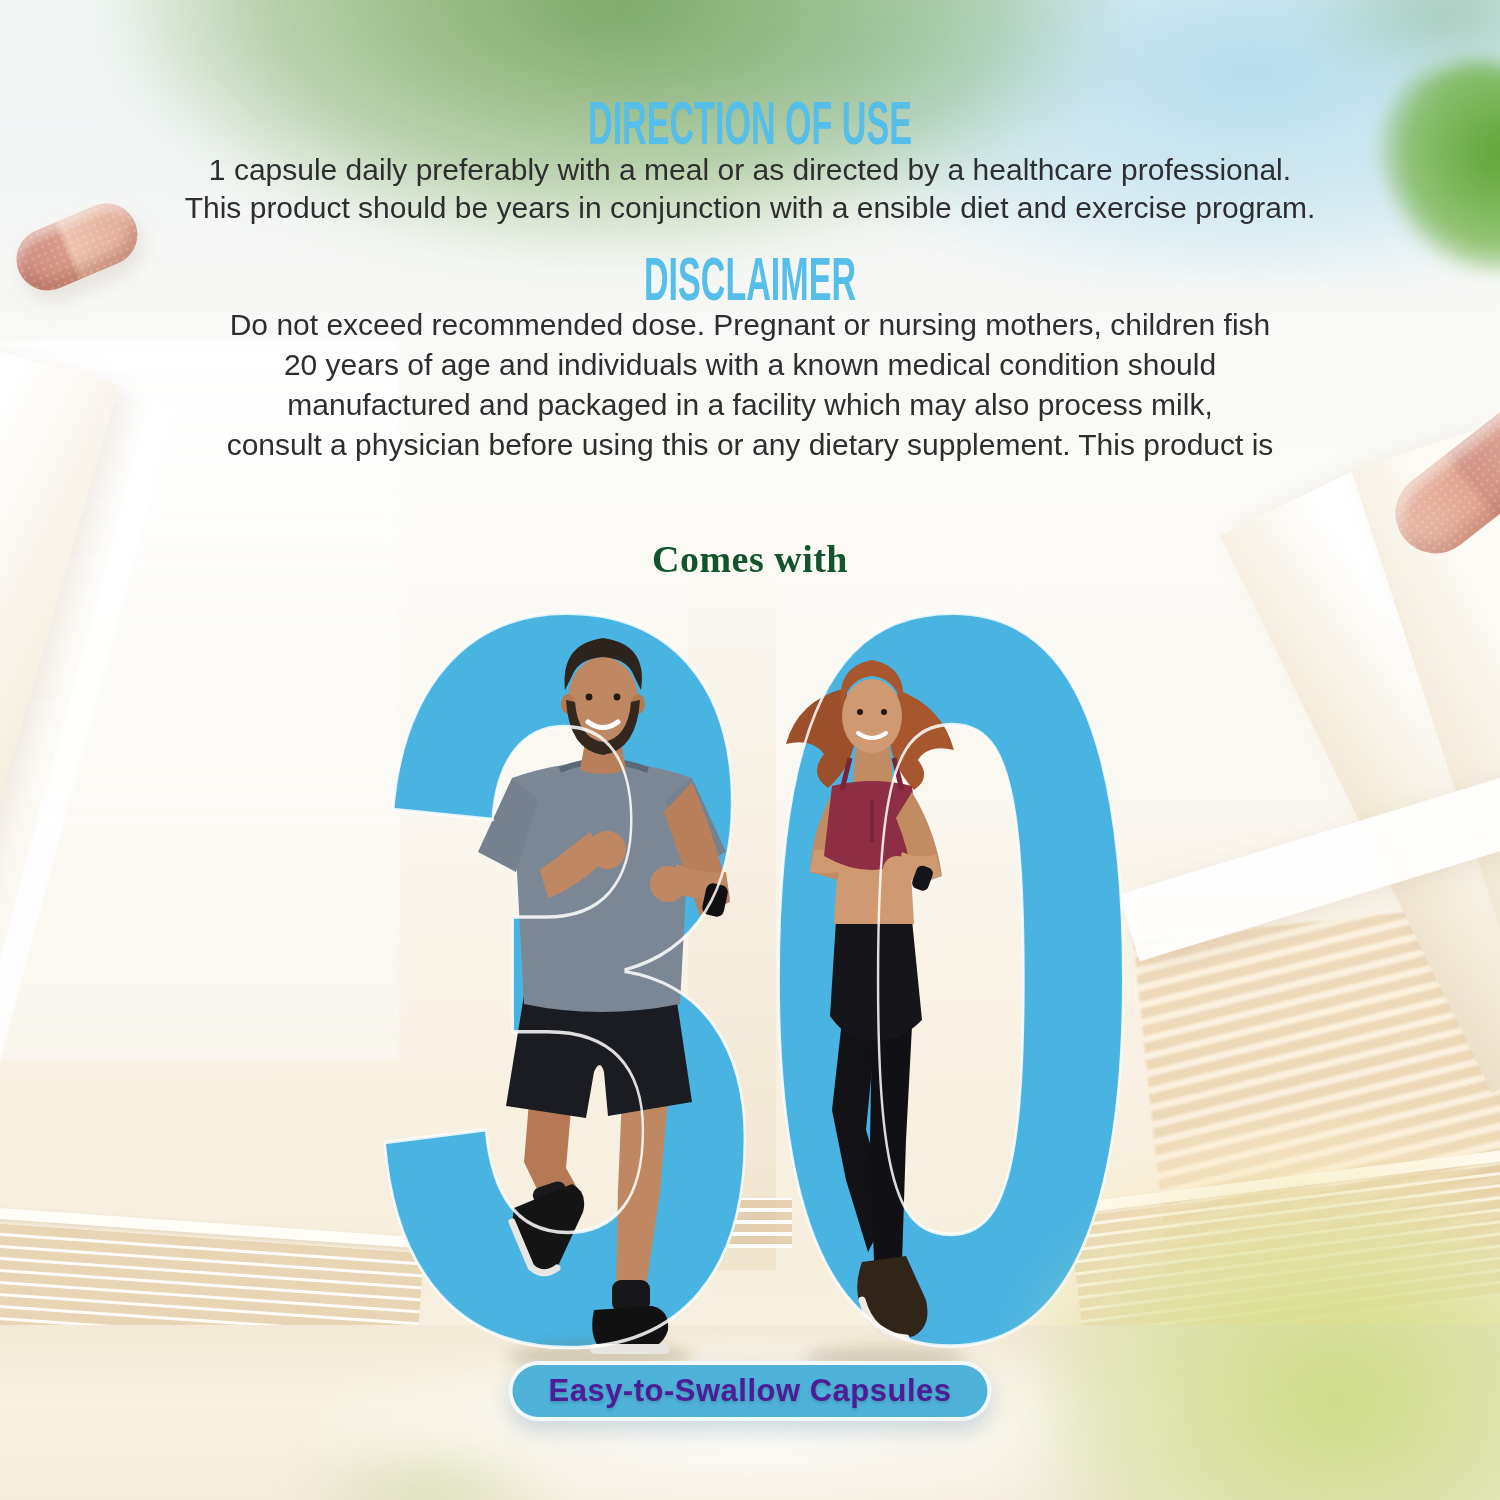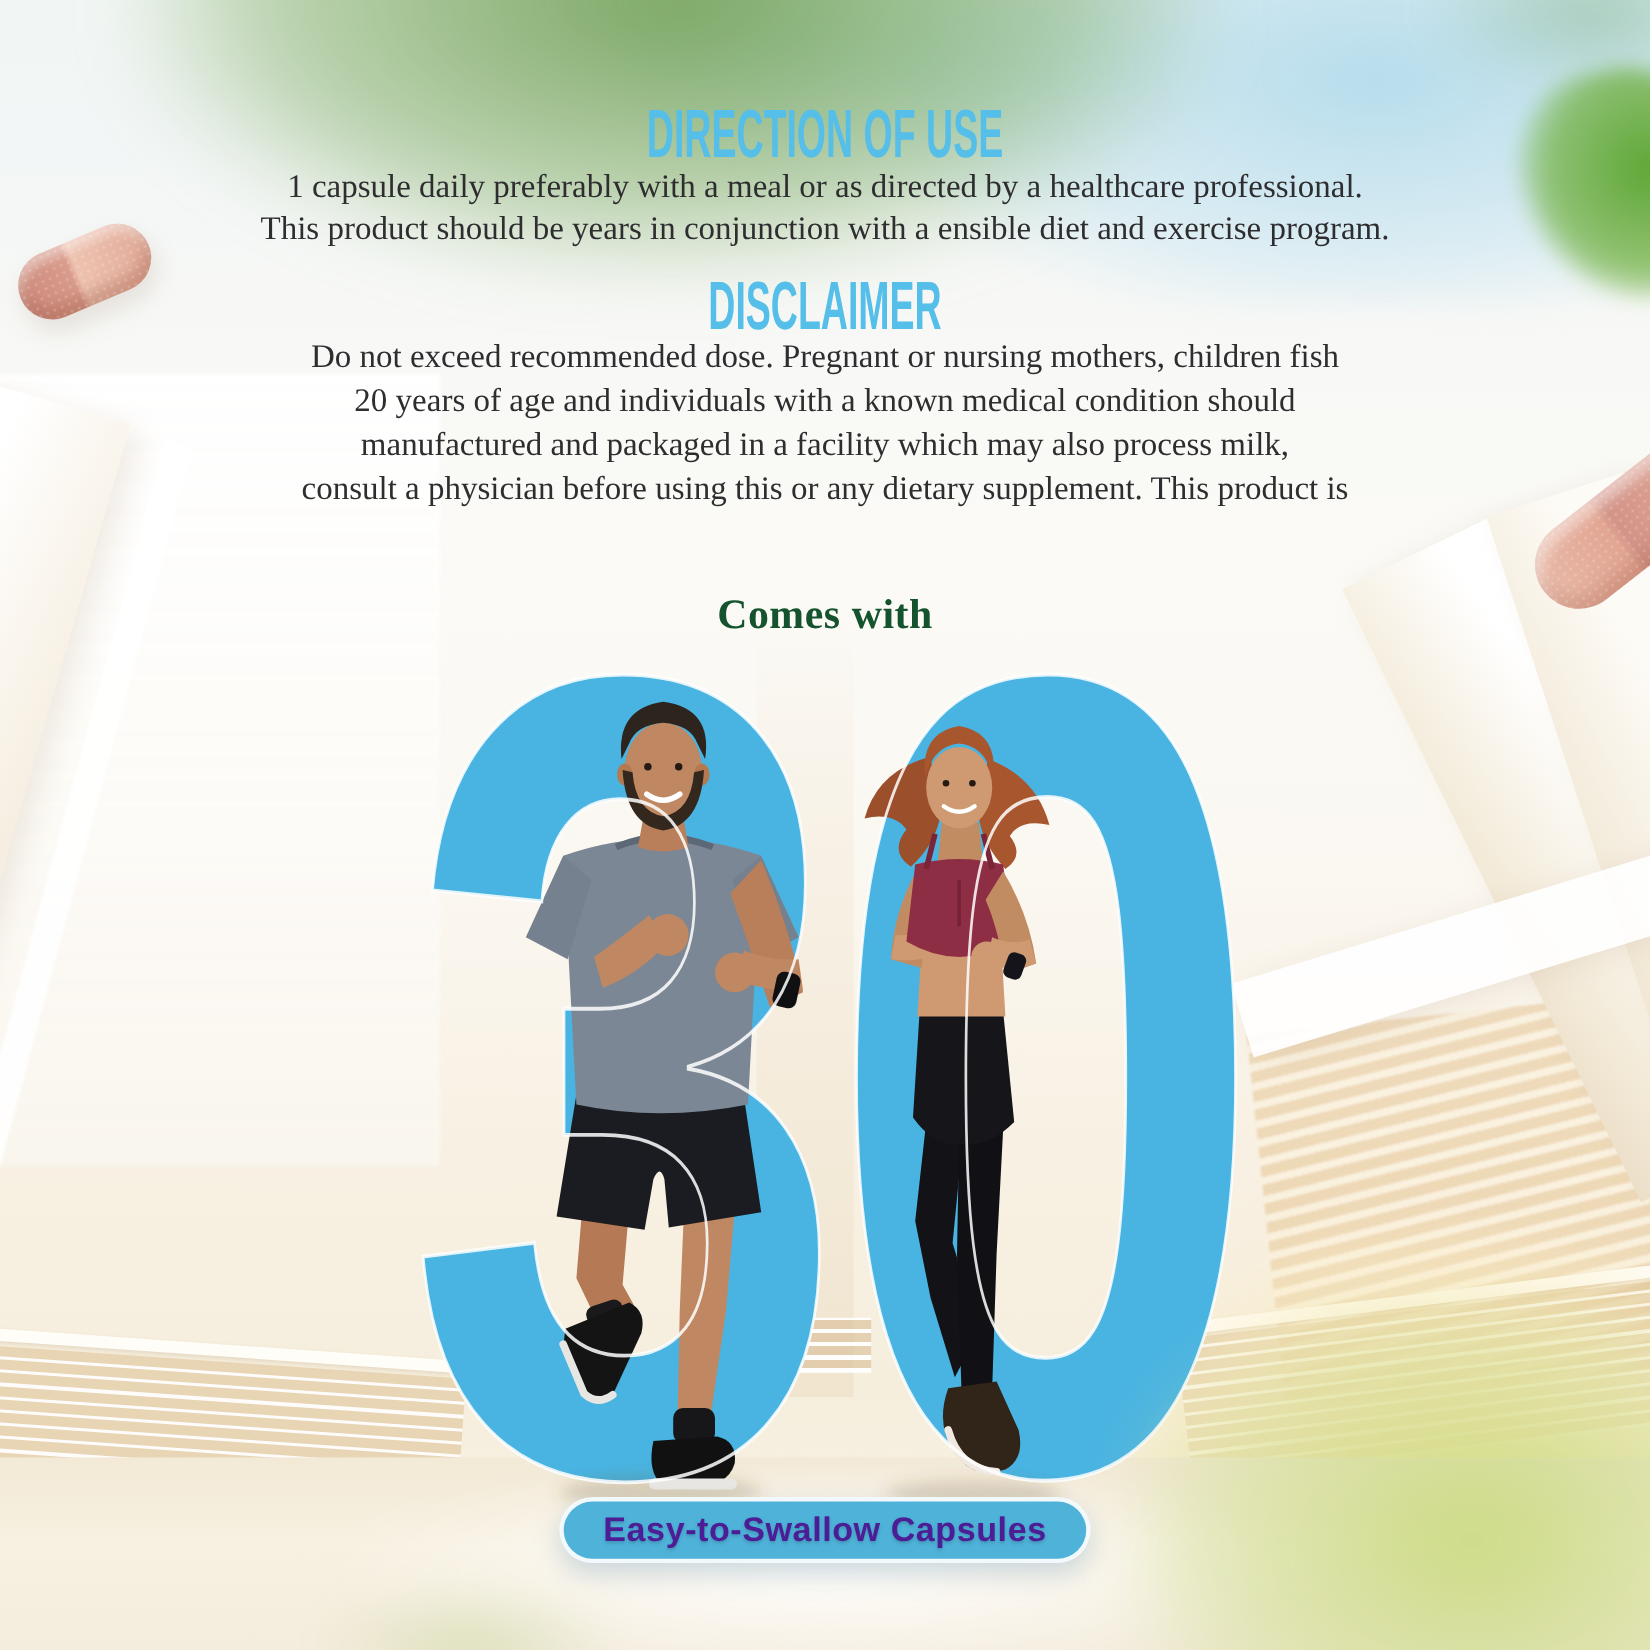--- a/index.html
+++ b/index.html
@@ -85,21 +85,21 @@
     filter:blur(26px);}
   .leaf-bottom-left{position:absolute;left:300px;top:1440px;width:260px;height:110px;
     background:radial-gradient(ellipse,rgba(185,205,135,.4),transparent 75%);filter:blur(18px);}
 
   
   .section-title{position:absolute;left:0;right:0;text-align:center;color:#55bee9;
     font-weight:700;font-size:62px;line-height:62px;transform:scaleX(.55);transform-origin:center;
     white-space:nowrap;}
   .direction-title{top:92px;}
   .disclaimer-title{top:248px;}
-  .body-copy{position:absolute;left:0;right:0;text-align:center;color:#2e2e30;font-size:30px;font-family:Liberation Serif, serif;}
+  .body-copy{position:absolute;left:0;right:0;text-align:center;color:#2e2e30;font-size:30px;}
   .direction-copy{top:151px;line-height:38px;}
   .disclaimer-copy{top:305px;line-height:40px;}
   .body-copy div{white-space:nowrap;}
   .comes-with{position:absolute;left:0;right:0;top:537px;text-align:center;
     font-size:38px;line-height:44px;font-weight:700;color:#14532d;letter-spacing:.5px;font-family:Liberation Serif, serif;}
 
   .hero-svg{position:absolute;left:0;top:0;width:1500px;height:1500px;}
 
   .badge{position:absolute;top:1361px;left:50%;transform:translateX(-50%);
     background:#4fb2d8;border:4px solid rgba(255,255,255,.92);border-radius:999px;

